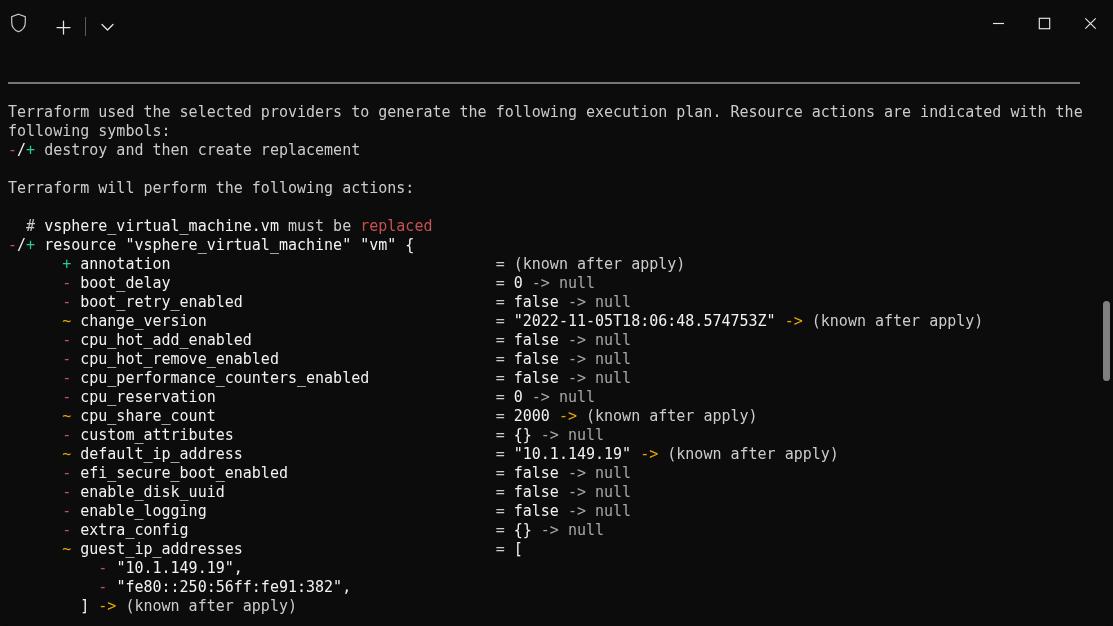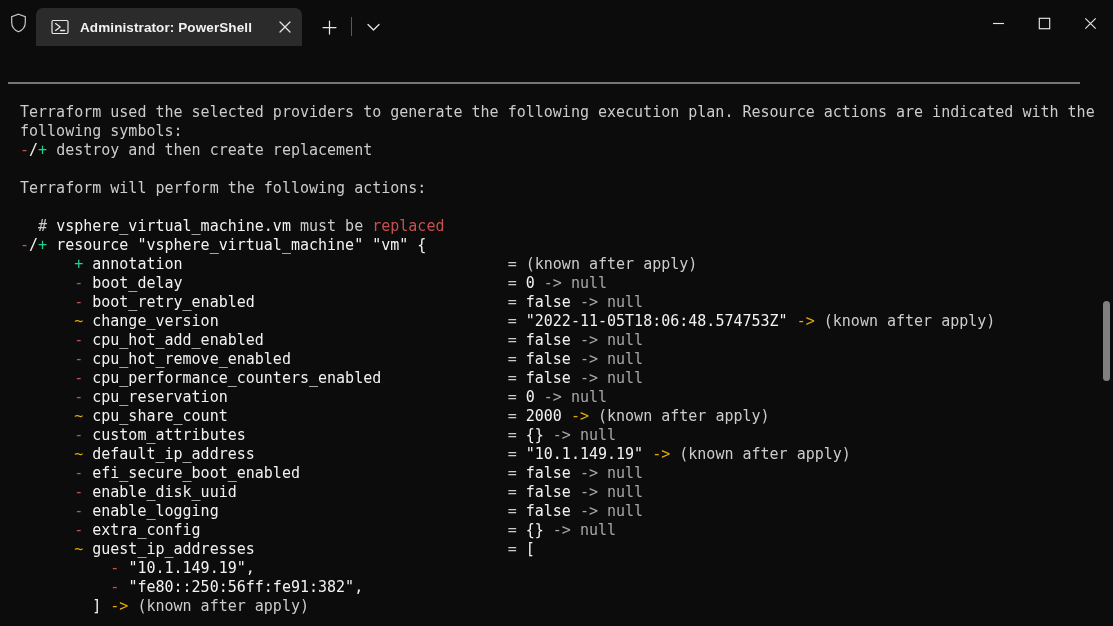--- a/index.html
+++ b/index.html
@@ -135,21 +135,21 @@
     position: absolute;
     left: 8px;
     top: 36px;
     width: 1072px;
     height: 2px;
     background: #767676;
   }
 
   pre.console {
     position: absolute;
-    left: 20px;
+    left: 8px;
     top: 57px;
     margin: 0;
     padding: 0;
     font-family: "DejaVu Sans Mono", monospace;
     font-size: 15px;
     line-height: 19px;
     color: #cccccc;
     white-space: pre;
     letter-spacing: 0px;
   }
@@ -187,35 +187,20 @@
 <div id="app">
 
   <div class="titlebar">
 
     <div class="shield-wrap">
       <svg width="17" height="20" viewBox="0 0 17 20" fill="none">
         <path d="M8.5 1.2 L15.3 3.7 V9.6 C15.3 14.2 12.4 17.3 8.5 18.8 C4.6 17.3 1.7 14.2 1.7 9.6 V3.7 Z" stroke="#c8c8c8" stroke-width="1.2" fill="none"></path>
       </svg>
     </div>
 
-    <div class="tab">
-      <span class="tab-icon">
-        <svg width="18" height="18" viewBox="0 0 18 18">
-          <rect x="1" y="2.5" width="16" height="13" rx="1.2" fill="none" stroke="#e8e8e8" stroke-width="1.2"></rect>
-          <path d="M4.6 5.6 L9.2 9.0 L4.6 12.4" fill="none" stroke="#e8e8e8" stroke-width="1.3" stroke-linecap="round" stroke-linejoin="round"></path>
-          <path d="M9.6 12.5 H13.6" stroke="#e8e8e8" stroke-width="1.3" stroke-linecap="round"></path>
-        </svg>
-      </span>
-      <span class="tab-title">Administrator: PowerShell</span>
-      <span class="tab-close">
-        <svg width="12" height="12" viewBox="0 0 12 12">
-          <path d="M1 1 L11 11 M11 1 L1 11" stroke="#e6e6e6" stroke-width="1.25" stroke-linecap="round"></path>
-        </svg>
-      </span>
-    </div>
 
     <div class="newtab">
       <svg width="15" height="15" viewBox="0 0 15 15">
         <path d="M7.5 1 V14 M1 7.5 H14" stroke="#e6e6e6" stroke-width="1.25" stroke-linecap="round"></path>
       </svg>
     </div>
 
     <div class="tabsep"></div>
 
     <div class="dropdown">

